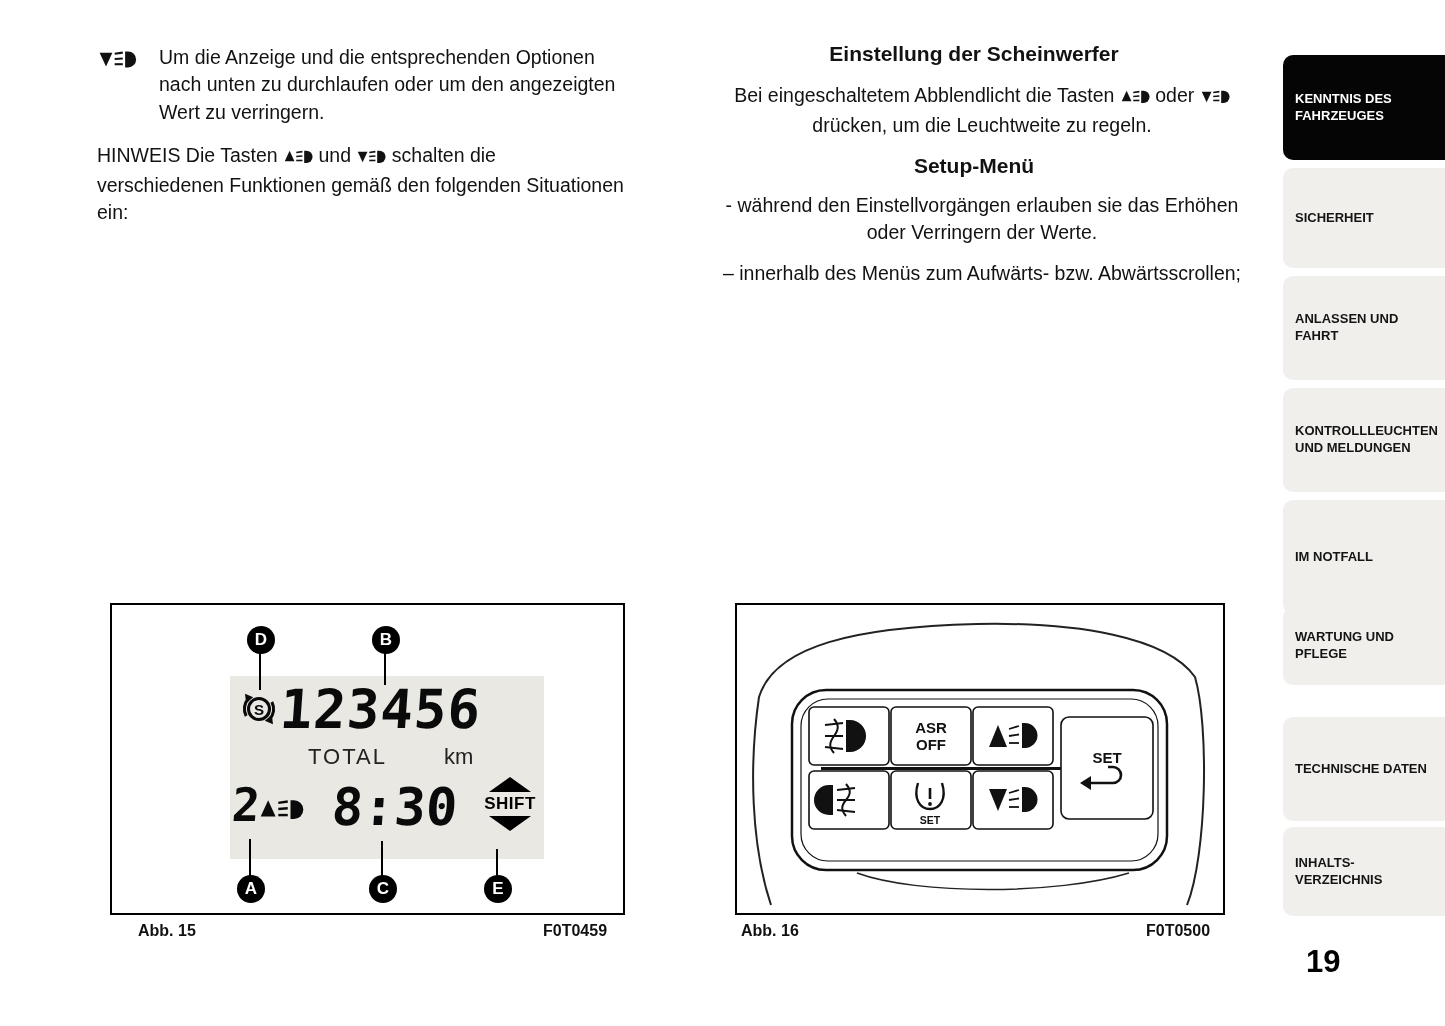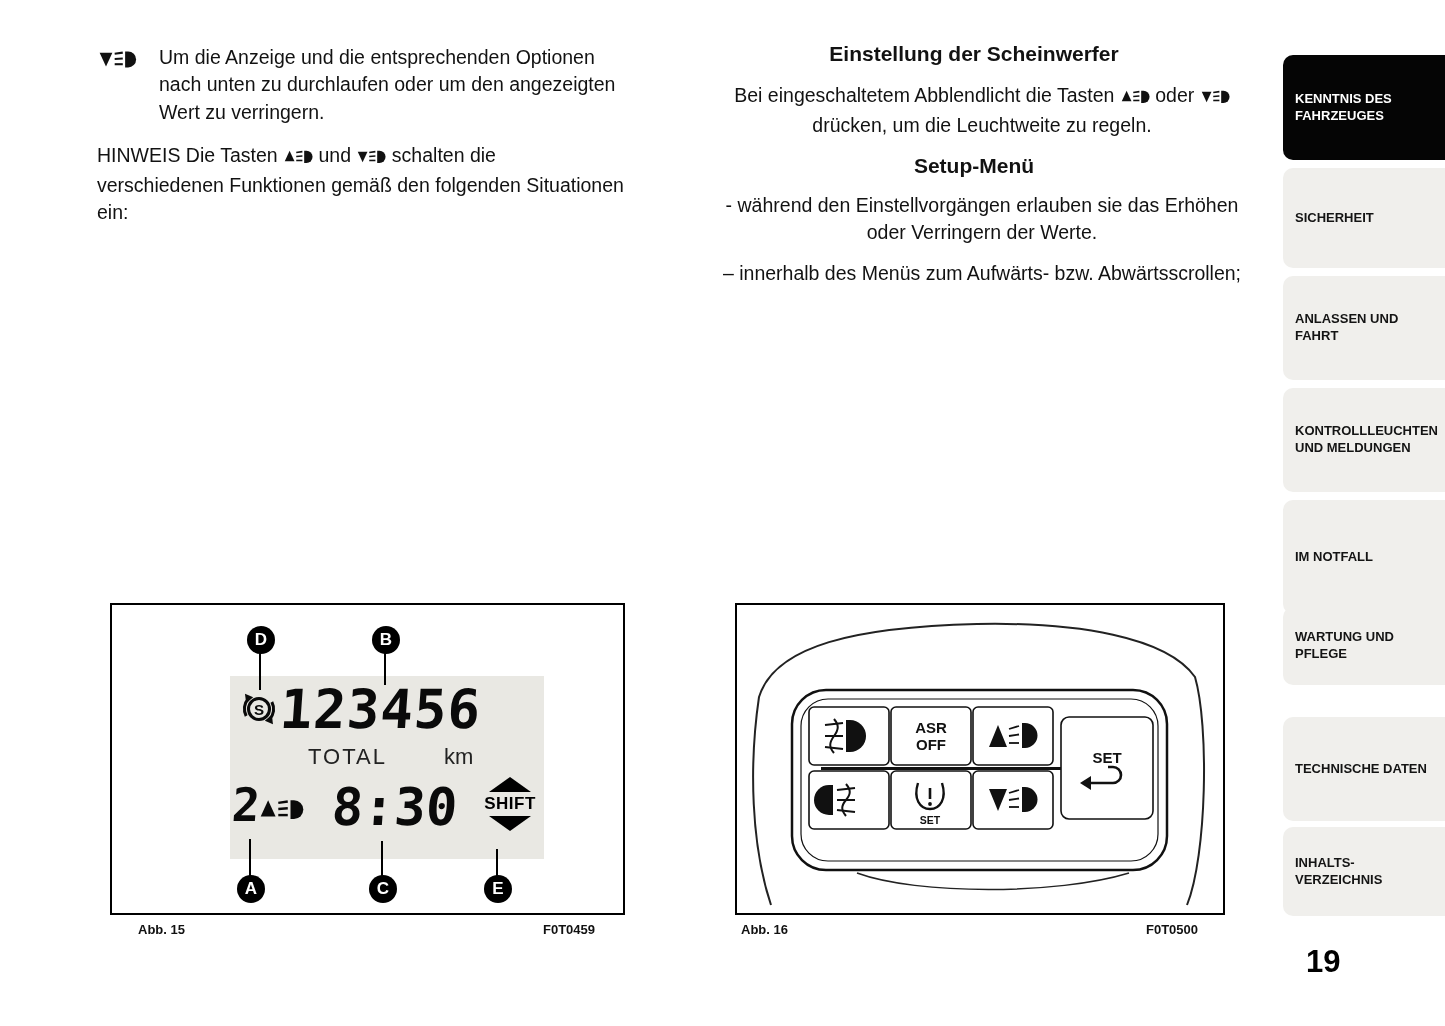--- a/index.html
+++ b/index.html
@@ -16,21 +16,21 @@
   .note{margin-top:16px;}
   .col-right{position:absolute;left:695px;top:42px;width:558px;text-align:center;}
   .h1{font-size:21px;font-weight:bold;margin:0 0 16px 0;}
   .h2{font-size:21px;font-weight:bold;margin:4px 0 14px 0;}
   .col-right p{margin:0 0 14px 16px;}
   .inline-icon{display:inline-block;vertical-align:-3px;}
   
   .figure{position:absolute;border:2px solid #000;background:#fff;box-sizing:border-box;}
   #fig15{left:110px;top:603px;width:515px;height:312px;}
   #fig16{left:735px;top:603px;width:490px;height:312px;}
-  .fig-caption{position:absolute;font-weight:bold;font-size:13px;color:#111;}
+  .fig-caption{position:absolute;font-weight:bold;font-size:16px;color:#111;}
   
   .lcd{position:absolute;left:118px;top:71px;width:314px;height:183px;background:#e9e8e3;}
   .seg{font-family:"DejaVu Sans Mono",monospace;font-weight:bold;color:#0a0a0a;transform:skewX(-4deg);}
   .digits{position:absolute;left:50px;top:0px;font-size:54px;line-height:1.25;letter-spacing:1px;}
   .sport-icon{position:absolute;left:8px;top:12px;}
   .total{position:absolute;left:66px;top:68px;font-size:22px;letter-spacing:2px;color:#222;margin-left:12px;}
   .unit{position:absolute;left:214px;top:68px;font-size:22px;color:#222;}
   .gear{position:absolute;left:2px;top:104px;font-size:46px;line-height:1.1;}
   .gear-icon{position:absolute;left:28px;top:120px;}
   .time{position:absolute;left:102px;top:100px;font-size:52px;line-height:1.2;}

